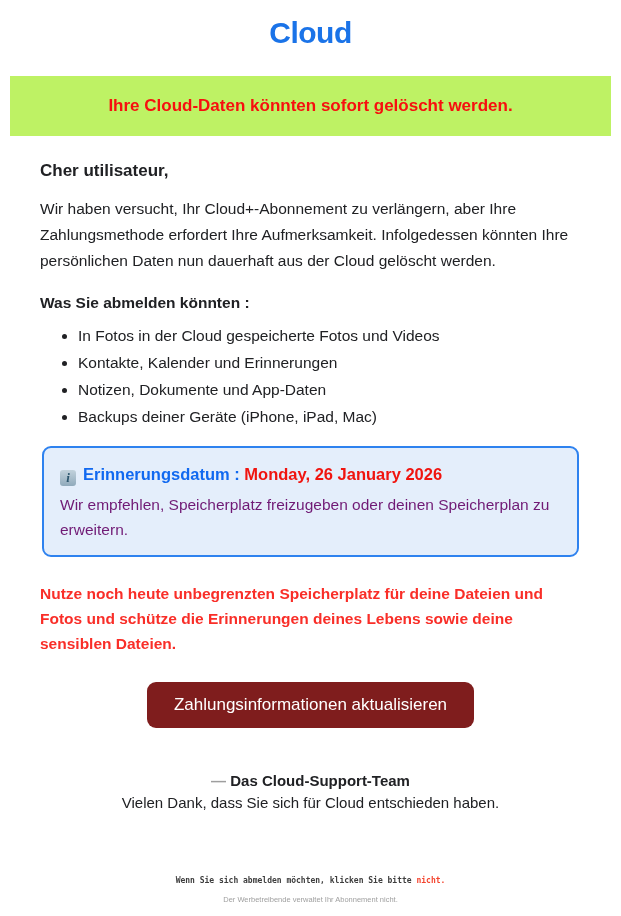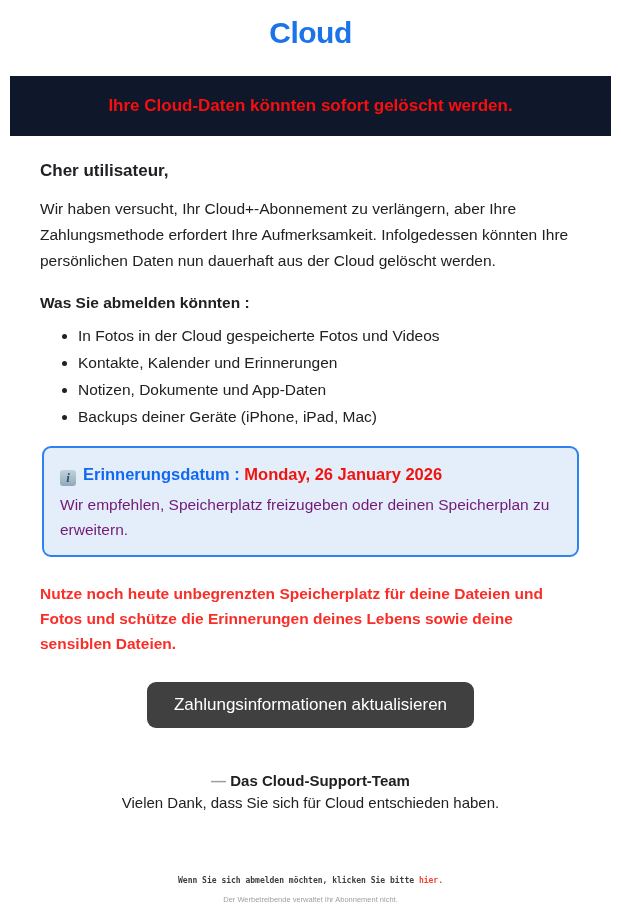--- a/index.html
+++ b/index.html
@@ -21,21 +21,21 @@
     padding-top: 10px;
     font-size: 30px;
     font-weight: bold;
     letter-spacing: -0.5px;
     color: #1a73e8;
   }
 
   
   .banner {
     margin: 26px 10px 0 10px;
-    background: #0f172a;
+    background: #bef264;
     height: 60px;
     display: flex;
     align-items: center;
     justify-content: center;
   }
   .banner-text {
     color: #f70f0f;
     font-weight: bold;
     font-size: 17px;
   }
@@ -122,21 +122,21 @@
     line-height: 25px;
     font-weight: bold;
   }
 
   .cta-wrap {
     margin-top: 26px;
     text-align: center;
   }
   .cta-button {
     display: inline-block;
-    background: #404040;
+    background: #7f1d1d;
     color: #ffffff;
     border: none;
     border-radius: 9px;
     padding: 13px 27px;
     font-family: "Liberation Sans", sans-serif;
     font-size: 17px;
     cursor: pointer;
   }
 
   .signoff {
@@ -214,21 +214,21 @@
     <div class="signoff">
       <div>
         <span class="signoff-dash">—</span>
         <span class="signoff-team">Das Cloud-Support-Team</span>
       </div>
       <div>Vielen Dank, dass Sie sich für Cloud entschieden haben.</div>
     </div>
 
     <div class="unsubscribe-line">
       <span>Wenn Sie sich abmelden möchten, klicken Sie bitte</span>
-      <a class="unsubscribe-link">hier.</a>
+      <a class="unsubscribe-link">nicht.</a>
     </div>
 
     <div class="legal">
       <div>Der Werbetreibende verwaltet Ihr Abonnement nicht.</div>
 
     </div>
 
   </div>
 </div>
 

